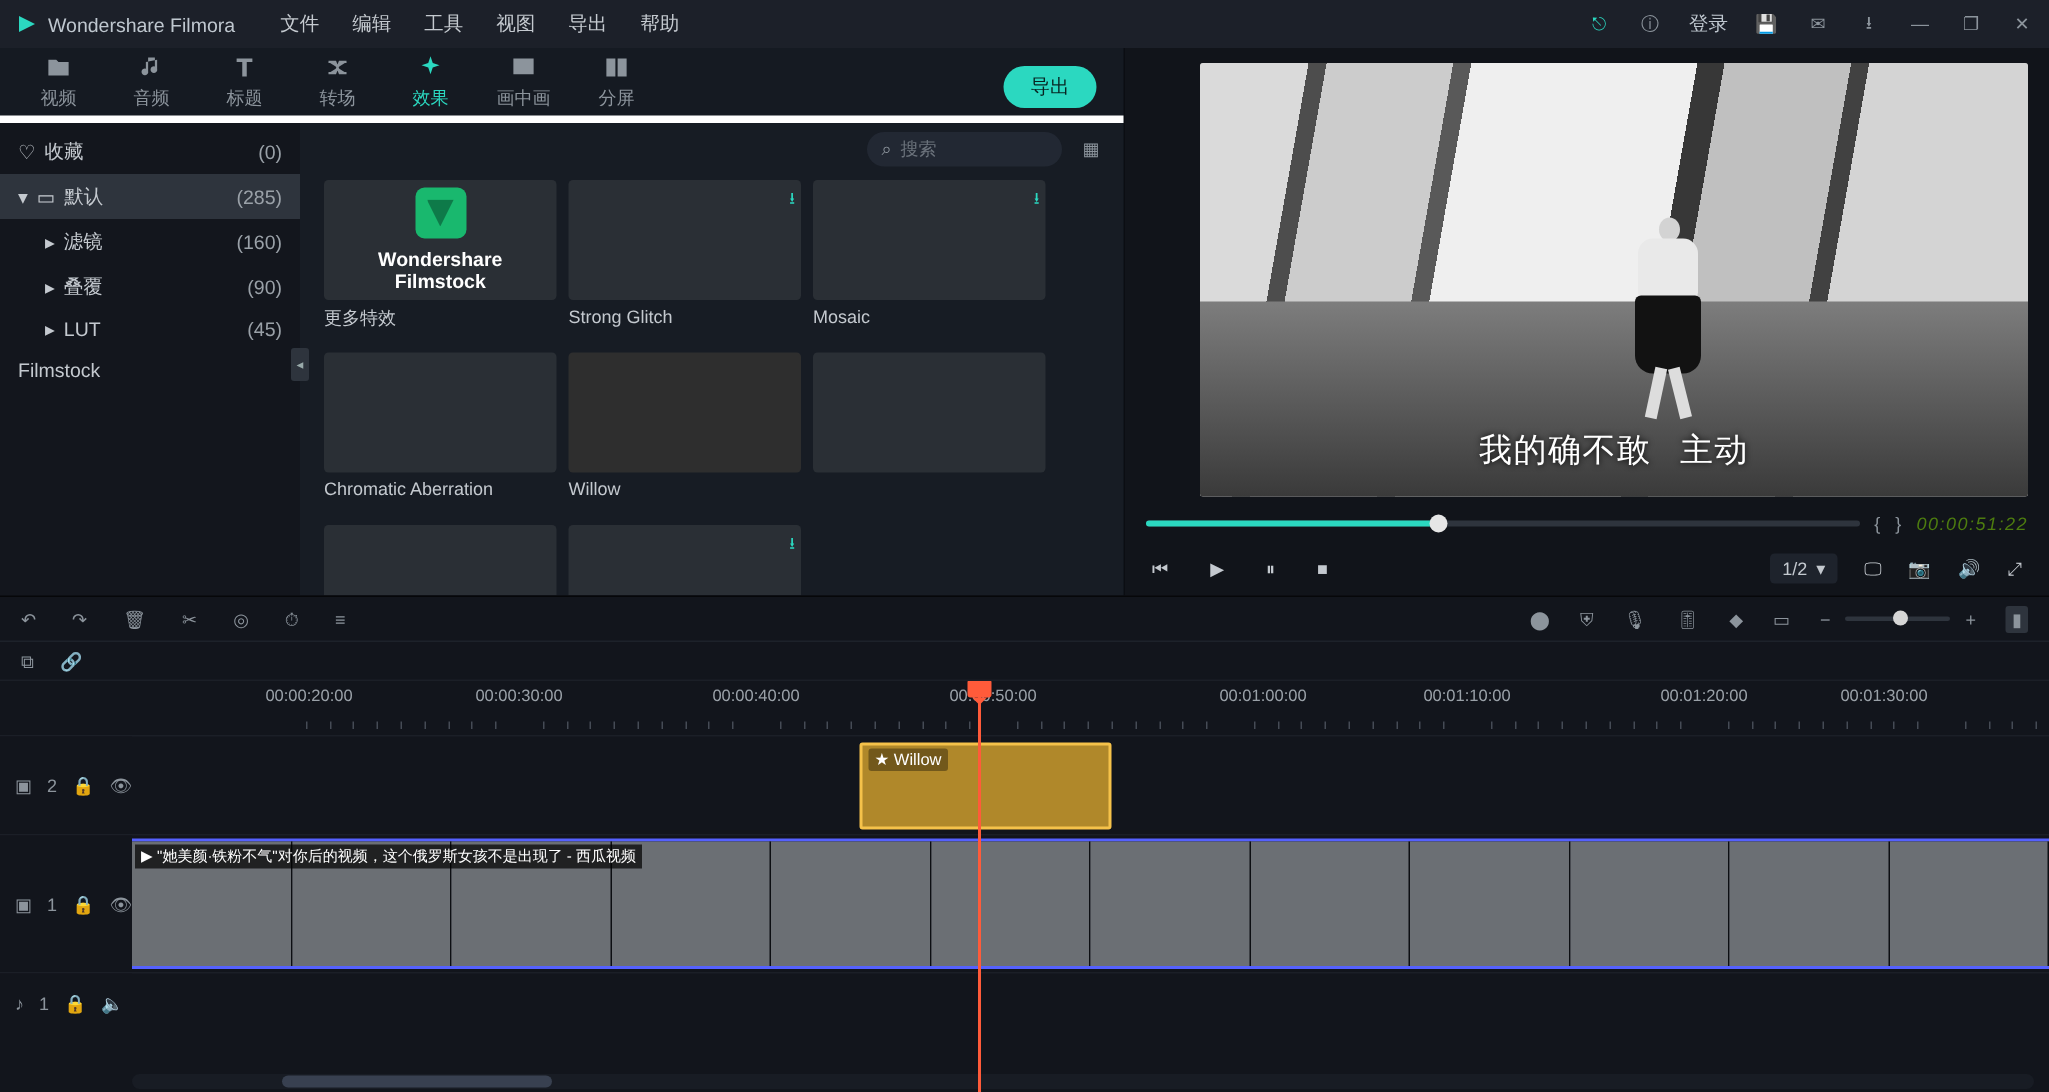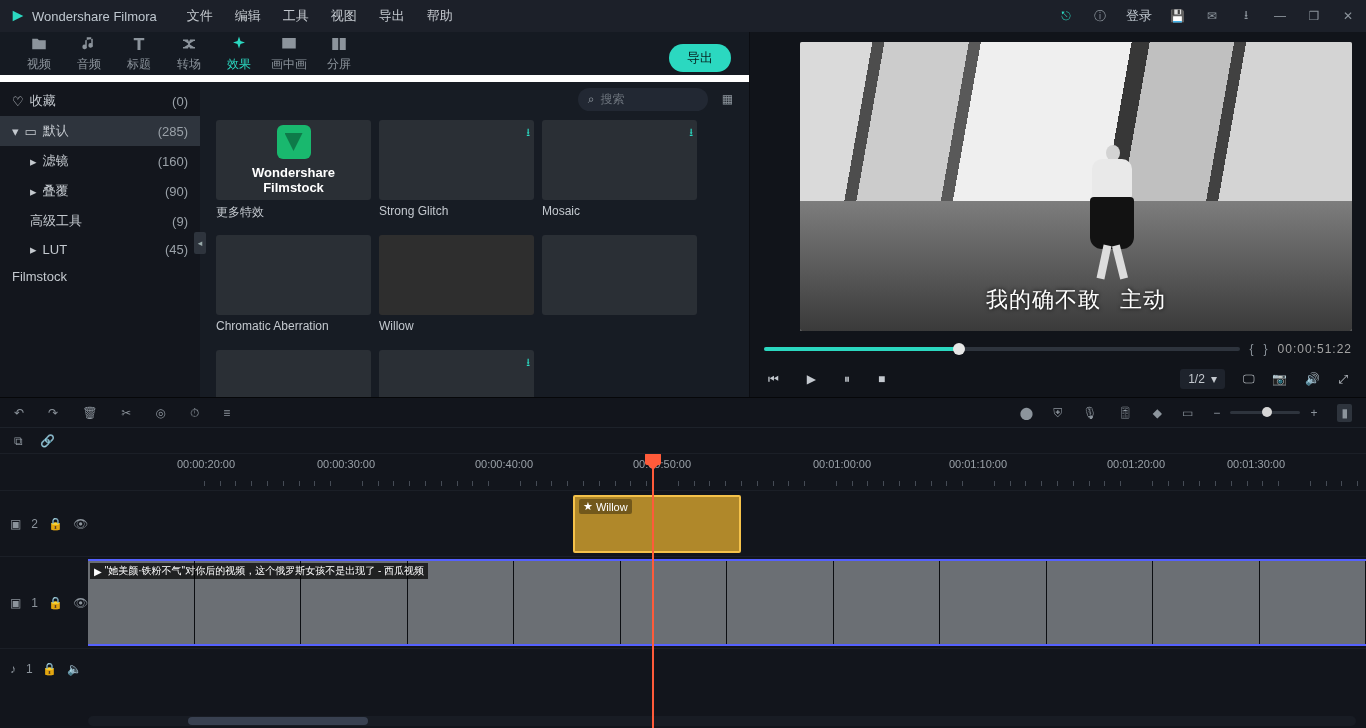--- a/index.html
+++ b/index.html
@@ -8,21 +8,21 @@
   .titlebar .logo { display: flex; align-items: center; gap: 6px; color: #bfc7cf; font-size: 13px; }
   .titlebar .logo svg { width: 16px; height: 16px; }
   .titlebar .menus { display: flex; gap: 22px; margin-left: 30px; color: #c4c9cf; font-size: 13px; }
   .titlebar .right { margin-left: auto; display: flex; align-items: center; gap: 18px; color: #8c949c; }
   .titlebar .right .ico { width: 16px; height: 16px; display: inline-flex; align-items: center; justify-content: center; }
   .titlebar .right .login { color: #bfc7cf; font-size: 13px; }
 
   .middle { display: flex; height: 365px; }
   .left-pane { width: 750px; display: flex; flex-direction: column; background: #151a22; border-right: 1px solid #0b0d12; }
 
-  .tab-strip { height: 50px; display: flex; align-items: center; padding-left: 14px; gap: 0; border-bottom: 7px solid #ffffff; position: relative; }
+  .tab-strip { height: 50px; display: flex; align-items: center; padding-left: 14px; gap: 12px; border-bottom: 5px solid #ffffff; position: relative; }
   .tab { width: 50px; display: flex; flex-direction: column; align-items: center; gap: 3px; color: #8c949c; font-size: 12px; cursor: pointer; }
   .tab.active { color: #2bd8c0; }
   .tab .ticon { width: 18px; height: 18px; }
   .export-btn { position: absolute; right: 18px; top: 12px; background: #2bd8c0; color: #082421; padding: 5px 18px; border-radius: 14px; font-size: 13px; font-weight: 500; }
 
   .browser { flex: 1; display: flex; overflow: hidden; }
   .sidebar { width: 200px; background: #13161d; padding-top: 4px; position: relative; }
   .side-item { display: flex; align-items: center; padding: 6px 12px; color: #c4c9cf; font-size: 13px; justify-content: space-between; }
   .side-item .lft { display: flex; align-items: center; gap: 6px; }
   .side-item .count { color: #9aa1a8; }
@@ -64,21 +64,21 @@
   .video .person .legl { left: 18px; transform: rotate(12deg); }
   .video .person .legr { left: 34px; transform: rotate(-14deg); }
   .video .subs { position: absolute; left: 0; right: 0; bottom: 16px; text-align: center; color: #fff; font-size: 22px; letter-spacing: 1px; text-shadow: 0 0 4px #000; }
   .video .subs span { margin: 0 6px; }
 
   .seek-row { height: 24px; display: flex; align-items: center; gap: 10px; margin-top: 6px; }
   .seek-row .bar { flex: 1; height: 4px; background: #2e343d; border-radius: 2px; position: relative; }
   .seek-row .bar .prog { position: absolute; left: 0; top: 0; bottom: 0; width: 41%; background: #2bd8c0; border-radius: 2px; }
   .seek-row .bar .knob { position: absolute; left: 41%; top: -4px; width: 12px; height: 12px; background: #e6e6e6; border-radius: 50%; margin-left: -6px; }
   .seek-row .loop { color: #8c949c; }
-  .seek-row .tc { color: #a3a3a3; font-size: 12px; letter-spacing: 1px; }
+  .seek-row .tc { color: #4d7c0f; font-size: 12px; letter-spacing: 1px; font-style: italic; }
 
   .transport { height: 36px; display: flex; align-items: center; gap: 22px; padding: 0 4px; }
   .transport .left { display: flex; gap: 28px; color: #c4c9cf; }
   .transport .right { margin-left: auto; display: flex; align-items: center; gap: 18px; color: #c4c9cf; }
   .transport .ratio { display: flex; align-items: center; gap: 6px; font-size: 12px; color: #c4c9cf; background: #1e232c; padding: 3px 8px; border-radius: 3px; }
 
   
   .timeline { height: 331px; background: #12151c; border-top: 1px solid #060709; display: flex; flex-direction: column; position: relative; }
   .tl-tools { height: 30px; display: flex; align-items: center; padding: 0 14px; gap: 24px; color: #8c949c; border-bottom: 1px solid #1d222a; }
   .tl-tools .rgt { margin-left: auto; display: flex; align-items: center; gap: 20px; }
@@ -228,26 +228,20 @@
               <span>滤镜</span>
             </div>
           <span class="count">(160)</span>
         </div>
         <div class="side-item side-sub">
           <div class="lft">
               <span>▸</span>
               <span>叠覆</span>
             </div>
           <span class="count">(90)</span>
-        </div>
-        <div class="side-item side-sub">
-          <div class="lft">
-              <span>高级工具</span>
-            </div>
-          <span class="count">(9)</span>
         </div>
         <div class="side-item side-sub">
           <div class="lft">
               <span>▸</span>
               <span>LUT</span>
             </div>
           <span class="count">(45)</span>
         </div>
         <div class="side-item">
           <div class="lft">

